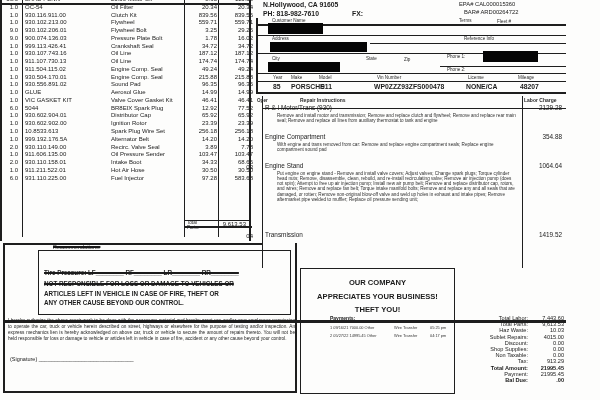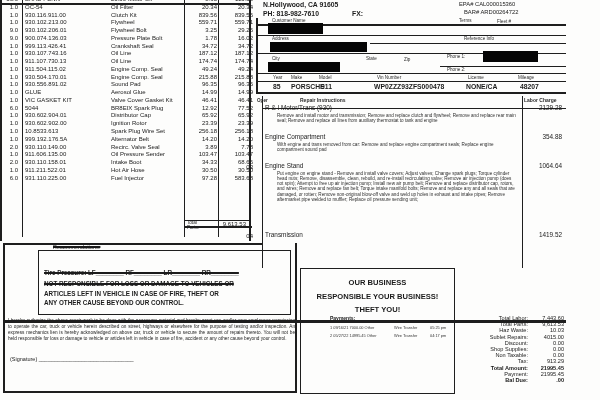--- a/index.html
+++ b/index.html
@@ -311,22 +311,22 @@
   <div class="abs" style="left:38px;top:250px;width:251px;height:63px;border:1.5px solid #1e1e1e;"></div>
   <div class="disc struck" style="left:44px;top:268px;">Tire Pressure: LF________ RF________ LR________ RR________</div>
   <div class="disc struck" style="left:44px;top:279px;">NOT RESPONSIBLE FOR LOSS OR DAMAGE TO VEHICLES OR</div>
   <div class="disc" style="left:44px;top:288.5px;">ARTICLES LEFT IN VEHICLE IN CASE OF FIRE, THEFT OR</div>
   <div class="disc" style="left:44px;top:298px;">ANY OTHER CAUSE BEYOND OUR CONTROL.</div>
 
   <div class="legal">I hereby authorize the above repair work to be done with the necessary material and hereby grant you and/or your employees permission to operate the car, truck or vehicle herein described on street, highways or elsewhere for the purpose of testing and/or inspection.  An express mechanics lien is hereby acknowledged on above car, truck or vehicle to secure the amount of repairs thereto.  You will not be held responsible for loss or damage to vehicle or articles left in vehicle in case of fire, accident or any other cause beyond your control.</div>
   <div class="abs" style="left:10px;top:356px;font-size:5.5px;">(Signature) _______________________________</div>
 
   <div class="abs" style="left:300px;top:268px;width:153px;height:124px;border:1.5px solid #1e1e1e;">
-    <div class="big-line" style="margin-top:7px;">OUR BUSINESS</div>
-    <div class="big-line">RESPONSIBLE YOUR BUSINESS!</div>
+    <div class="big-line" style="margin-top:7px;">OUR COMPANY</div>
+    <div class="big-line">APPRECIATES YOUR BUSINESS!</div>
     <div class="big-line">THEFT YOU!</div>
   </div>
   <div class="abs b" style="left:330px;top:315px;font-size:5px;border-bottom:1px solid #1e1e1e;">Payments:</div>
   <div id="pay-rows">
       <div class="payrow">
         <span class="pref">1 09/16/21 7000.00 Other</span>
         <span class="ptype">Wire Transfer</span>
         <span class="ptime">05:25 pm</span>
       </div>
       <div class="payrow">

